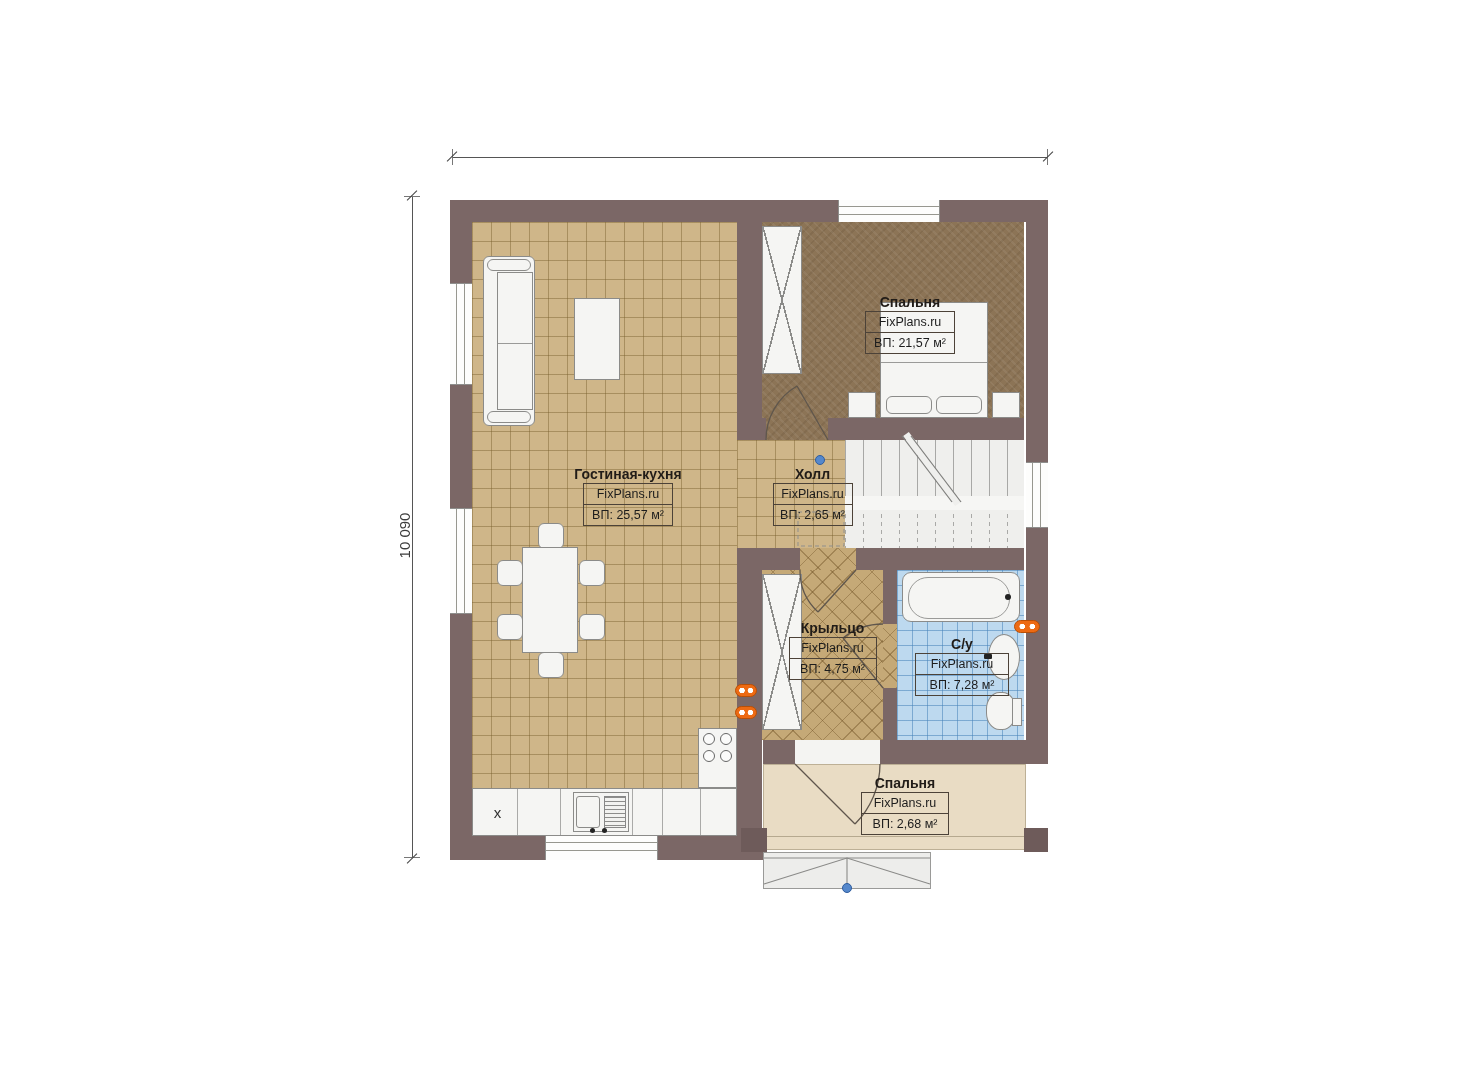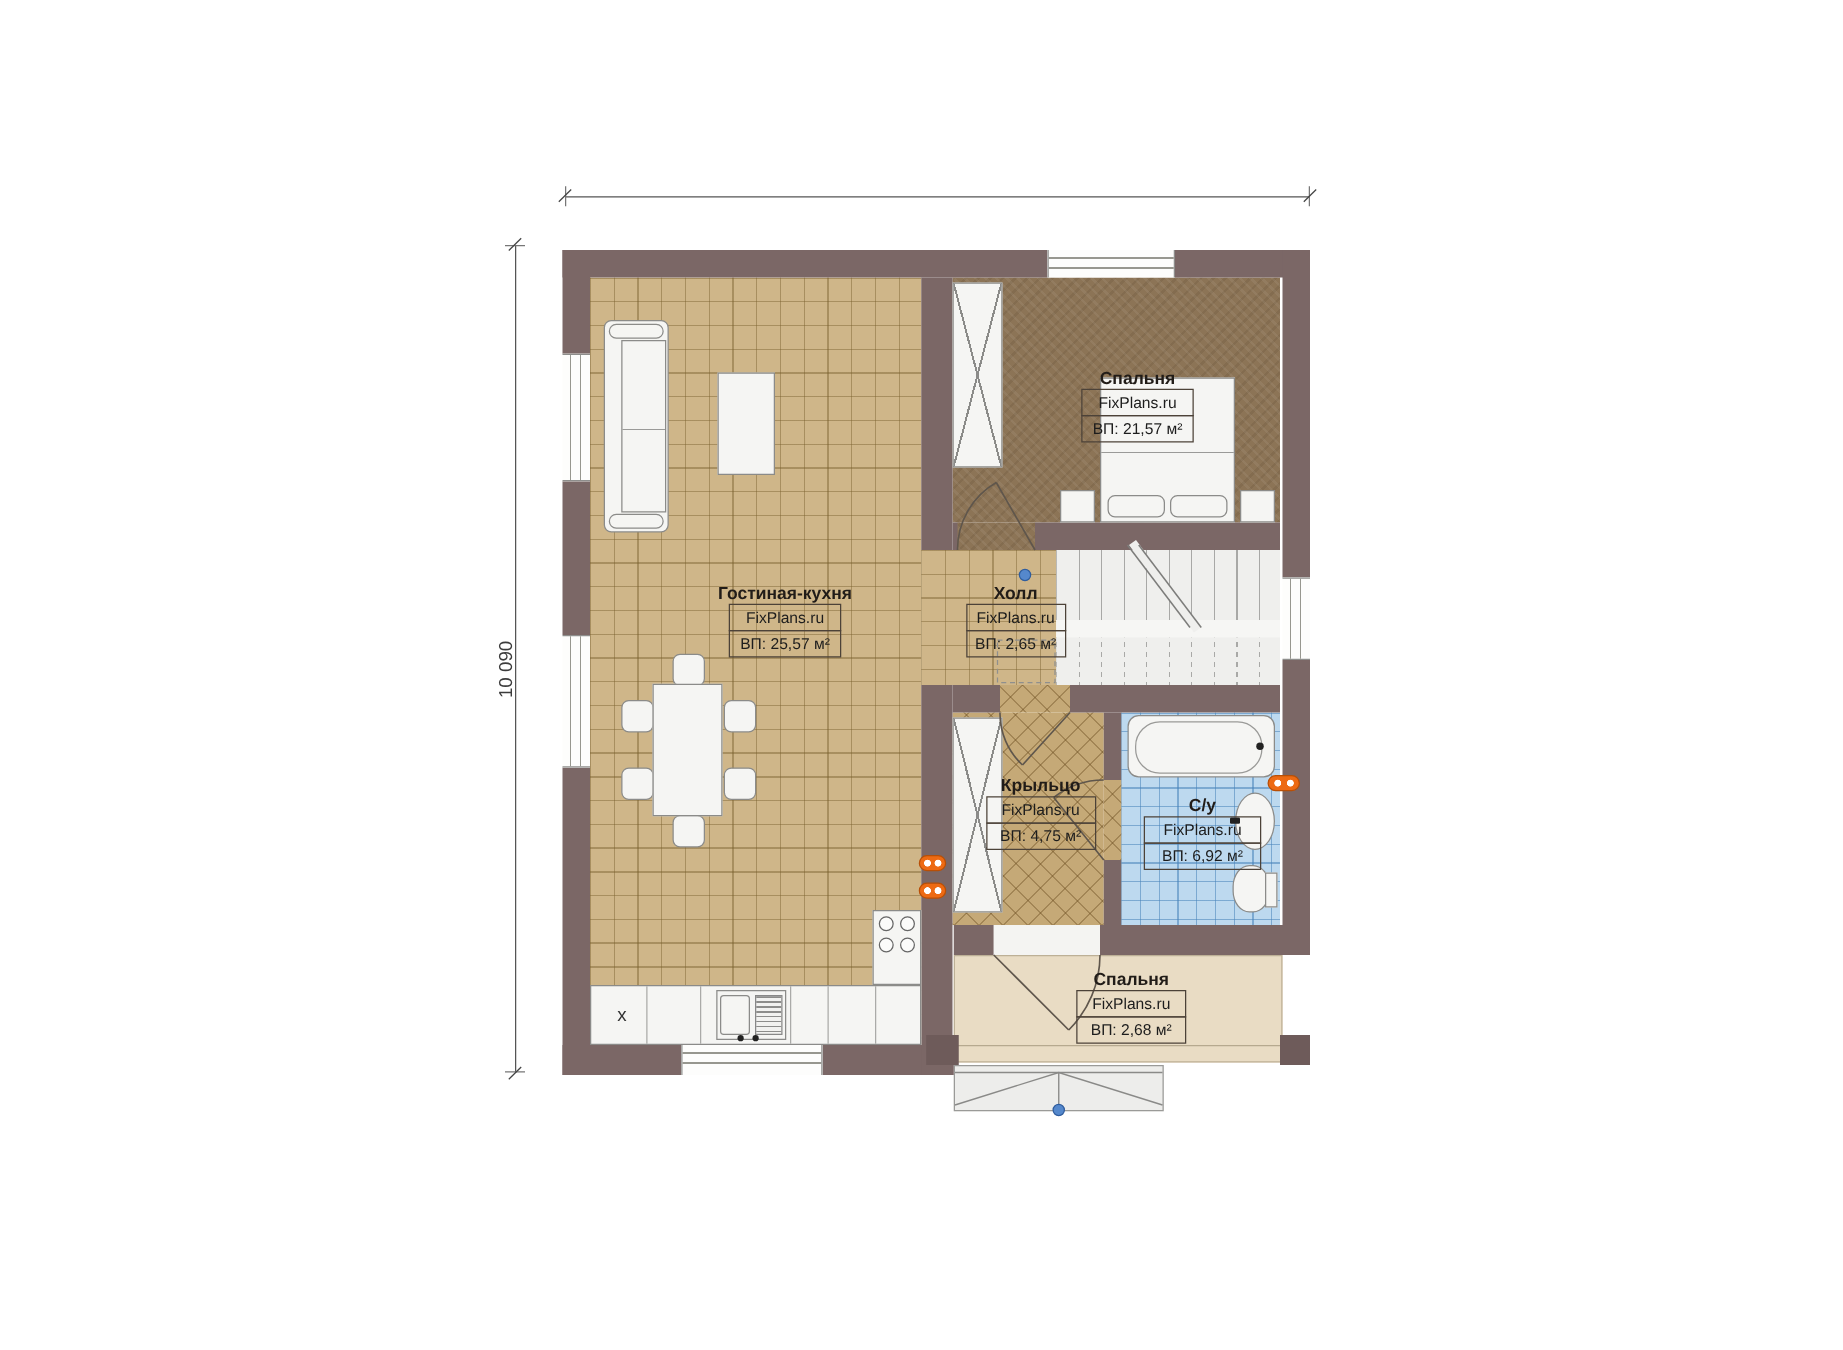--- a/index.html
+++ b/index.html
@@ -225,21 +225,21 @@
     <div class="rl-title">Крыльцо</div>
     <div class="rl-boxes" style="width:88px;">
       <div class="rl-box">FixPlans.ru</div>
       <div class="rl-box">ВП: 4,75 м²</div>
     </div>
   </div>
   <div class="room-label" style="left:912px; top:636px; width:100px;">
     <div class="rl-title">С/у</div>
     <div class="rl-boxes" style="width:94px;">
       <div class="rl-box">FixPlans.ru</div>
-      <div class="rl-box">ВП: 6,92 м²</div>
+      <div class="rl-box">ВП: 7,28 м²</div>
     </div>
   </div>
   <div class="room-label" style="left:855px; top:775px; width:100px;">
     <div class="rl-title">Спальня</div>
     <div class="rl-boxes" style="width:88px;">
       <div class="rl-box">FixPlans.ru</div>
       <div class="rl-box">ВП: 2,68 м²</div>
     </div>
   </div>
 

